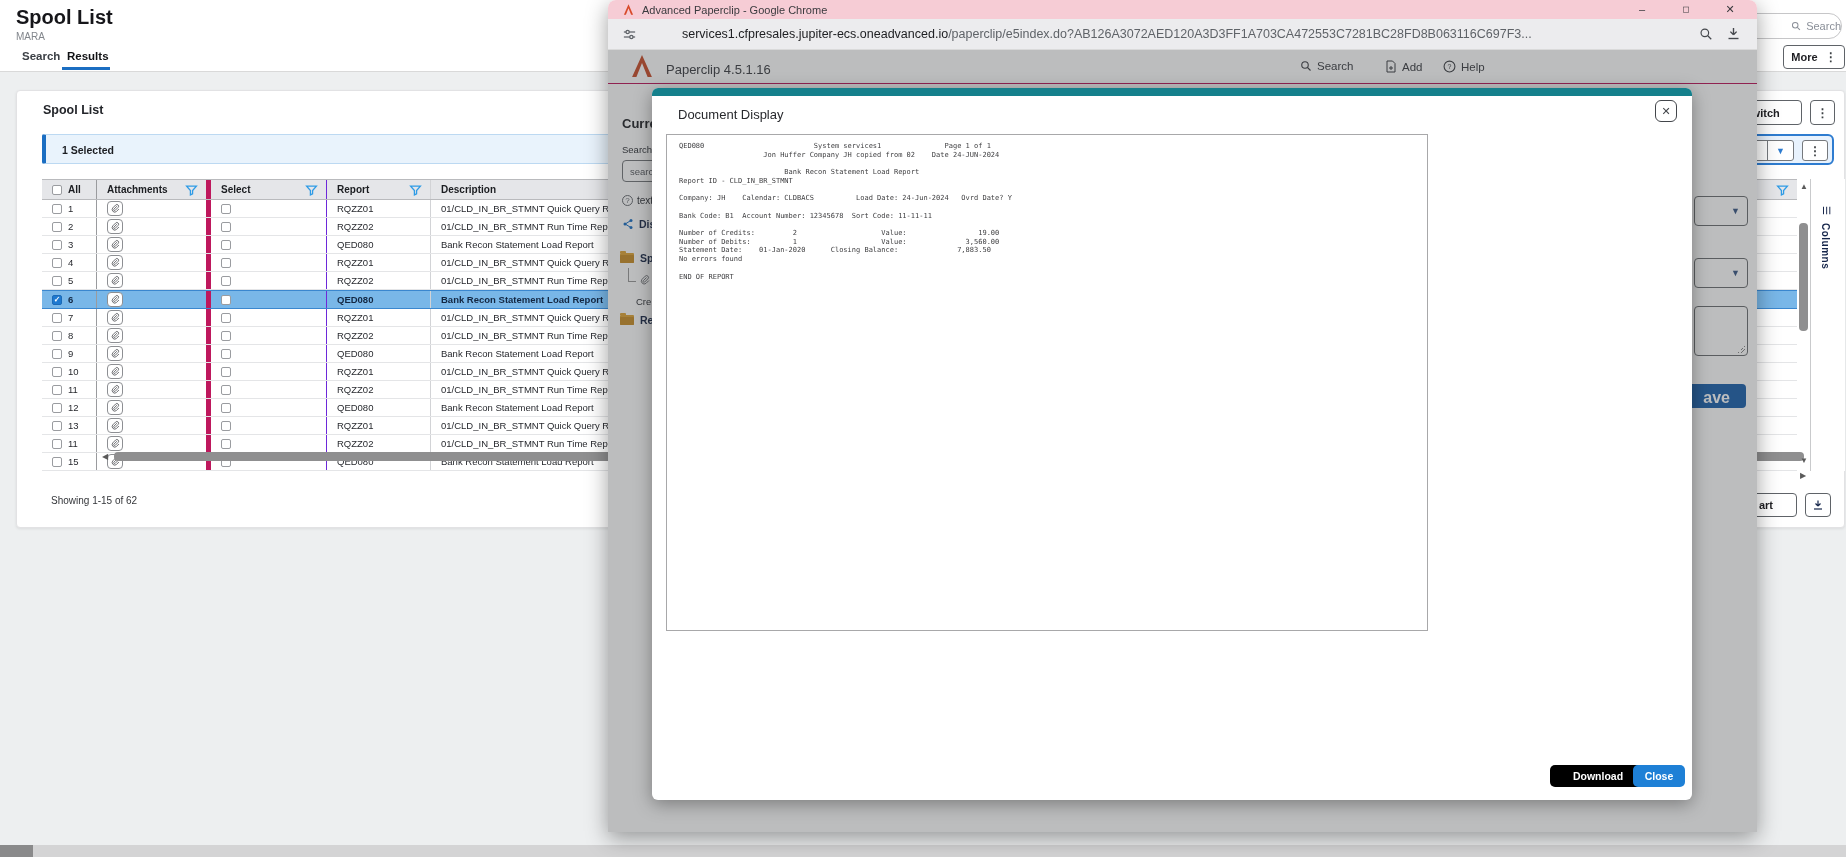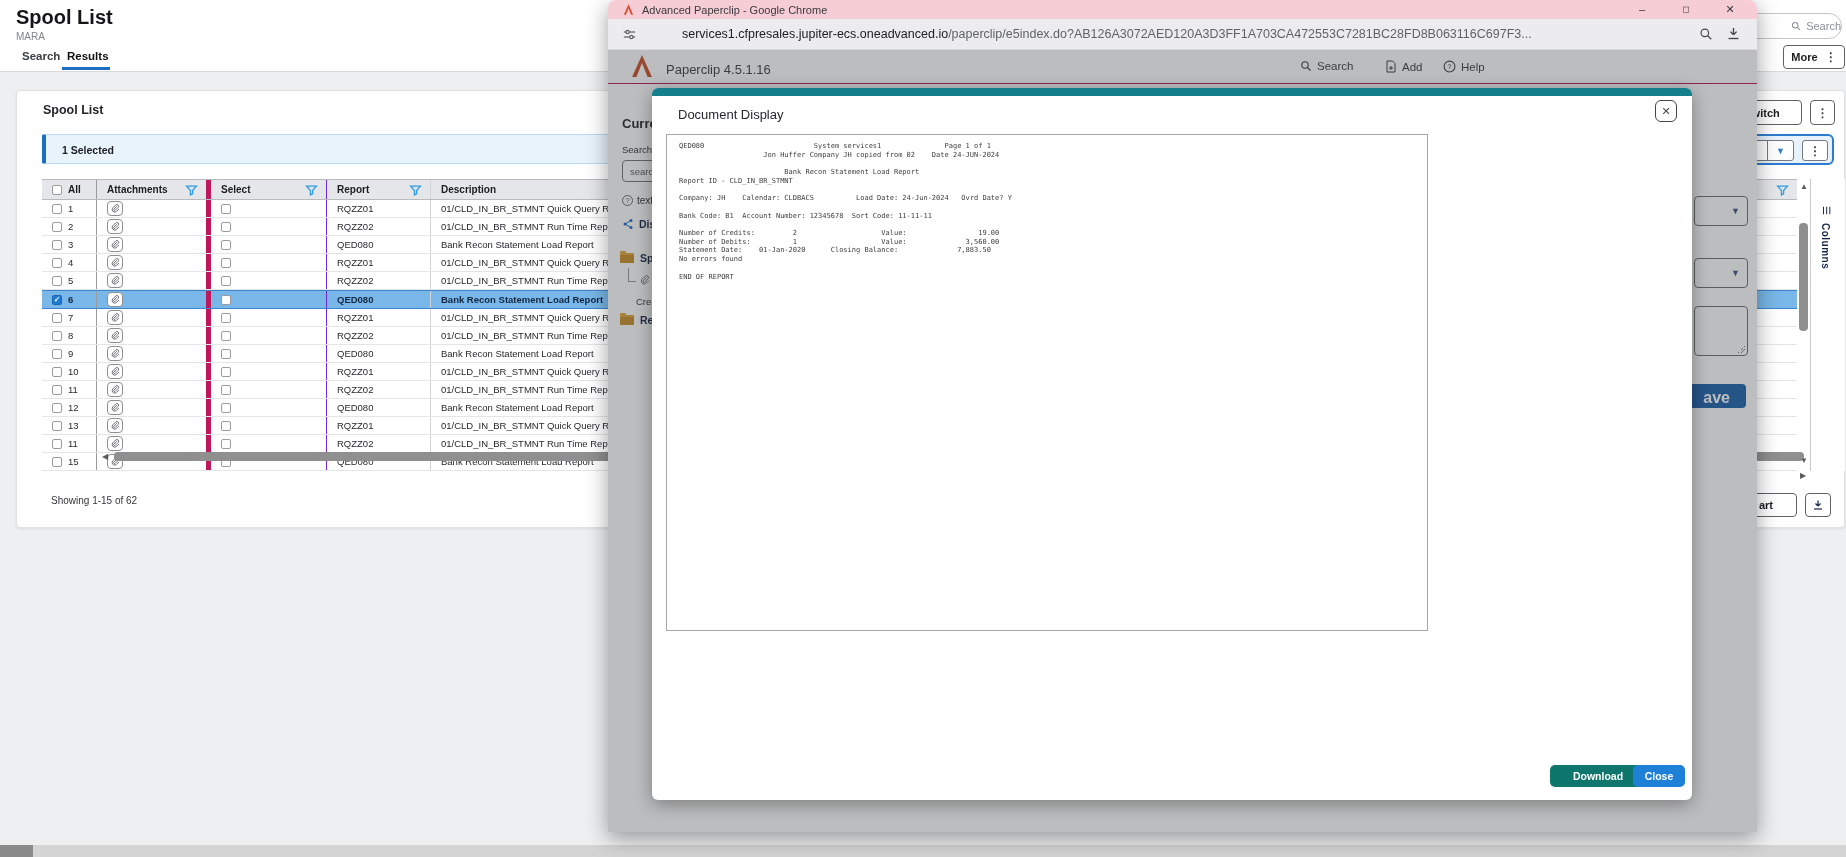--- a/index.html
+++ b/index.html
@@ -107,21 +107,21 @@
   .modal { position:absolute; left:44px; top:38px; width:1040px; height:712px; background:#fff; border-radius:6px;
     box-shadow:0 4px 18px rgba(0,0,0,.35); z-index:8; }
   .tealbar { position:absolute; left:0; top:0; width:100%; height:8px; background:#15808c; border-radius:6px 6px 0 0; }
   .m-title { position:absolute; left:26px; top:19px; font-size:13px; color:#28292d; }
   .m-close { position:absolute; right:15px; top:12px; width:22px; height:22px; border:1.5px solid #43464b; border-radius:6px;
     display:flex; align-items:center; justify-content:center; font-size:11px; color:#43464b; background:#fff; }
   .docbox { position:absolute; left:14px; top:46px; width:762px; height:497px; border:1px solid #a8a8aa; background:#fff; overflow:hidden; }
   .docbox pre { position:absolute; left:12px; top:7px; font-family:"DejaVu Sans Mono", monospace; font-size:7px; line-height:8.7px; color:#3e3e40; white-space:pre; }
   .m-btn { position:absolute; top:677px; height:22px; border-radius:5px; color:#fff; font-size:10.5px; font-weight:700;
     display:flex; align-items:center; justify-content:center; }
-  .btn-download { left:898px; width:96px; background:#0f766e; }
+  .btn-download { left:898px; width:96px; background:#000000; }
   .btn-close { left:981px; width:52px; background:#1e80d6; }
 
   svg { display:block; }
 </style>
 </head>
 <body>
 
 <div class="stage">
 
   <div class="topband"></div>

